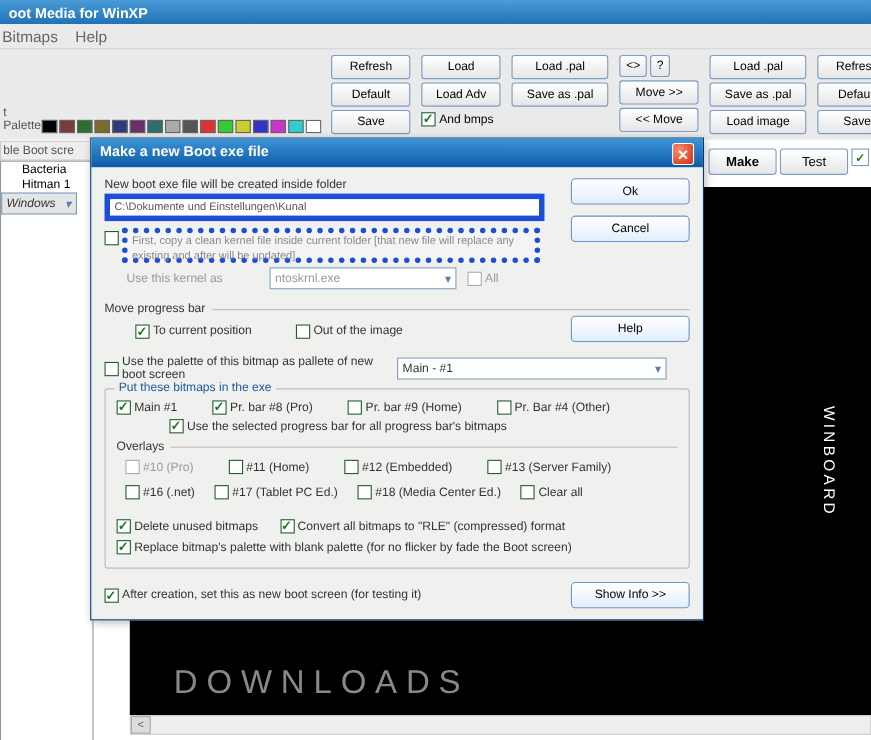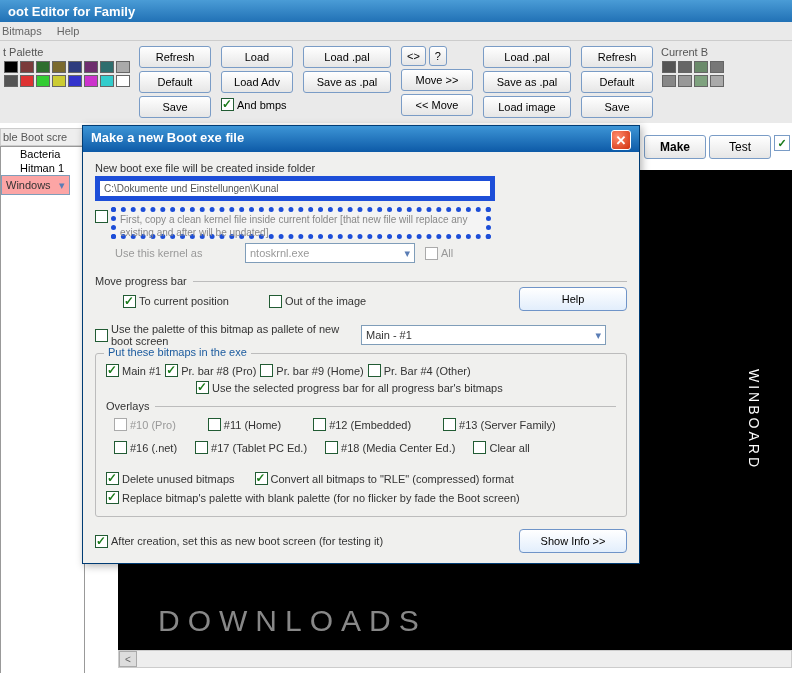--- a/index.html
+++ b/index.html
@@ -19,21 +19,21 @@
     color: #fff;
     font-size: 13px;
     font-weight: bold;
     padding: 2px 8px;
     display: flex;
     align-items: center;
   }
   .menubar {
     background: #eaeaea;
     padding: 3px 2px;
-    font-size: 11px;
+    font-size: 14px;
     color: #666;
     border-bottom: 1px solid #ccc;
   }
   .menubar span { margin-right: 12px; }
   .toolbar-area {
     background: #eaeaea;
     padding: 3px 0;
     display: flex;
   }
   .btn {
@@ -58,34 +58,34 @@
     background: linear-gradient(to bottom, #fff, #e2eefc);
     border: 1px solid #6f94c8;
     border-radius: 4px;
     padding: 5px;
     min-width: 108px;
     height: 24px;
     font-size: 11px;
     text-align: center;
   }
   .btncol { display: flex; flex-direction: column; gap: 3px; margin: 2px 5px; }
-  .palarea { display: flex; flex-direction: column; margin: 2px 3px; }
+  .palarea { display: flex; flex-direction: row; margin: 2px 3px; align-items: flex-end; }
   .pallabel { color: #555; font-size: 11px; margin-bottom: 2px; }
   .swrow { display: flex; }
   .sw { width: 14px; height: 12px; border: 1px solid #666; margin: 1px; }
   .listbox {
     position: absolute;
     left: 0; top: 126px;
     width: 85px; height: 540px;
     background: #fff;
     border: 1px solid #999;
     font-size: 11px;
   }
   .listitem { padding: 1px 19px; }
-  .listitem.sel { background: #fca5a5; }
+  .listitem.sel { background: #e5e5e5; font-style: italic; }
   .preview {
     position: absolute;
     left: 118px; top: 170px;
     width: 674px; height: 480px;
     background: #000;
   }
   .scrollbar-h {
     position: absolute;
     left: 118px; bottom: 5px;
     width: 674px; height: 18px;
@@ -219,21 +219,21 @@
     color: #888;
     font-size: 30px;
     letter-spacing: 8px;
     font-family: Arial, sans-serif;
   }
 </style>
 </head>
 <body>
 
 <div class="titlebar">
-  <span>oot Editor for Family</span>
+  <span>oot Media for WinXP</span>
 </div>
 
 <div class="menubar">
   <span>Bitmaps</span>
   <span>Help</span>
 </div>
 
 <div class="toolbar-area">
 
   <div class="palarea">
@@ -356,20 +356,24 @@
           <div class="txtinput ro" style="width:380px;height:32px;border-style:dotted;line-height:1.25">First, copy a clean kernel file inside current folder [that new file will replace any existing and after will be updated]</div>
         </div>
 
         <div class="cbrow disabled" style="margin-left:20px;margin-top:4px">
           <label style="width:130px">Use this kernel as</label>
           <div class="sel" style="width:170px;color:#999">ntoskrnl.exe</div>
           <span class="cb gray" style="margin-left:10px"></span>
           <label>All</label>
         </div>
       </div>
+      <div style="display:flex;flex-direction:column;gap:10px;margin-left:8px">
+        <button class="btn-dlg">Ok</button>
+        <button class="btn-dlg">Cancel</button>
+      </div>
     </div>
 
     <div style="display:flex;align-items:flex-end;margin-top:10px">
       <div style="flex:1;display:flex;align-items:center">
         <span>Move progress bar</span>
         <div style="flex:1;height:1px;background:#bcbcbc;margin-left:6px"></div>
       </div>
     </div>
     <div style="display:flex;align-items:center">
       <div style="flex:1;display:flex;gap:40px;padding-left:28px;margin-top:4px">
@@ -387,39 +391,39 @@
 
     <div style="display:flex;align-items:center;margin-top:12px">
       <span class="cb"></span>
       <label style="width:250px">Use the palette of this bitmap as pallete of new boot screen</label>
       <div class="sel" style="width:245px">Main - #1</div>
     </div>
 
     <div class="groupbox">
       <span class="groupbox-title">Put these bitmaps in the exe</span>
 
-      <div style="display:flex;gap:4px;flex-wrap:wrap">
+      <div style="display:flex;gap:32px;flex-wrap:wrap">
         <div class="cbrow">
             <span class="cb checked"></span>
             <label>Main #1</label>
           </div>
         <div class="cbrow">
             <span class="cb checked"></span>
             <label>Pr. bar #8 (Pro)</label>
           </div>
         <div class="cbrow">
             <span class="cb"></span>
             <label>Pr. bar #9 (Home)</label>
           </div>
         <div class="cbrow">
             <span class="cb"></span>
             <label>Pr. Bar #4 (Other)</label>
           </div>
       </div>
-      <div class="cbrow" style="margin-left:90px">
+      <div class="cbrow" style="margin-left:48px">
           <span class="cb checked"></span>
           <label>Use the selected progress bar for all progress bar's bitmaps</label>
         </div>
 
       <div style="display:flex;align-items:center;margin-top:6px">
         <span>Overlays</span>
         <div style="flex:1;height:1px;background:#bcbcbc;margin-left:6px"></div>
       </div>
       <div style="display:flex;gap:32px;flex-wrap:wrap;margin-top:4px;margin-left:8px">
         <div class="cbrow disabled">

